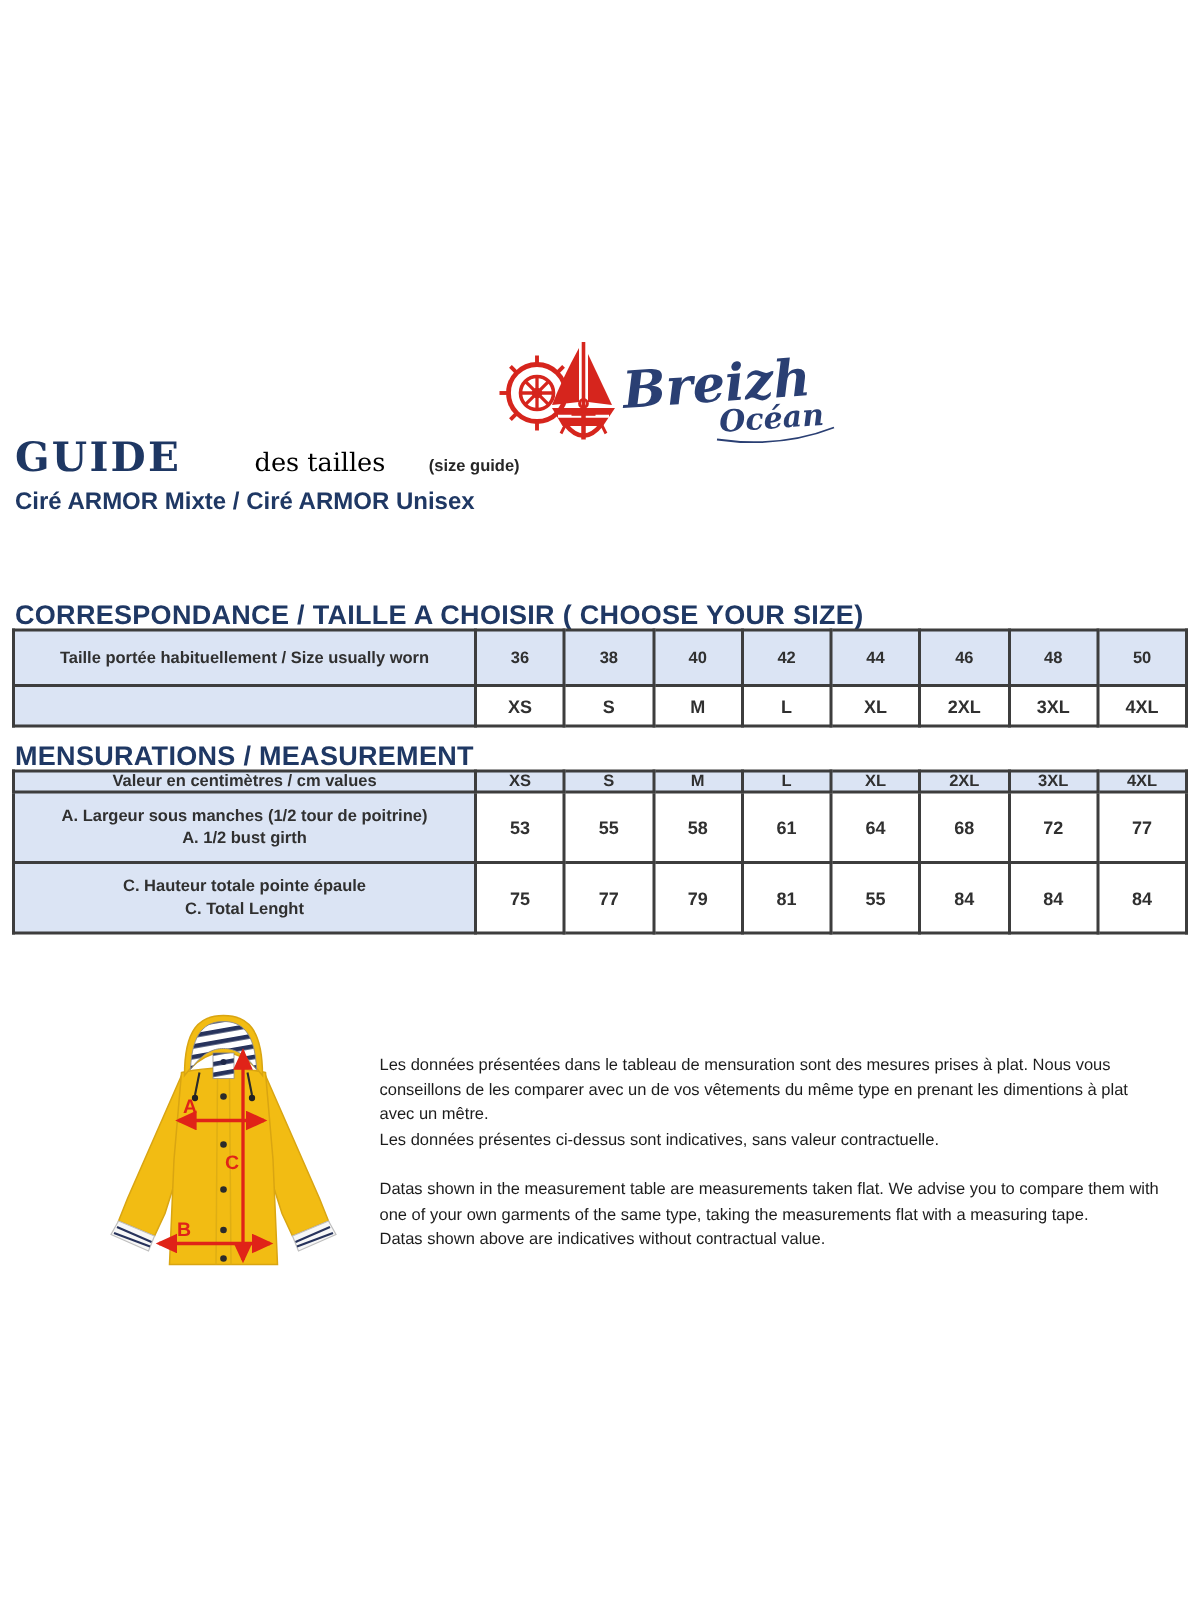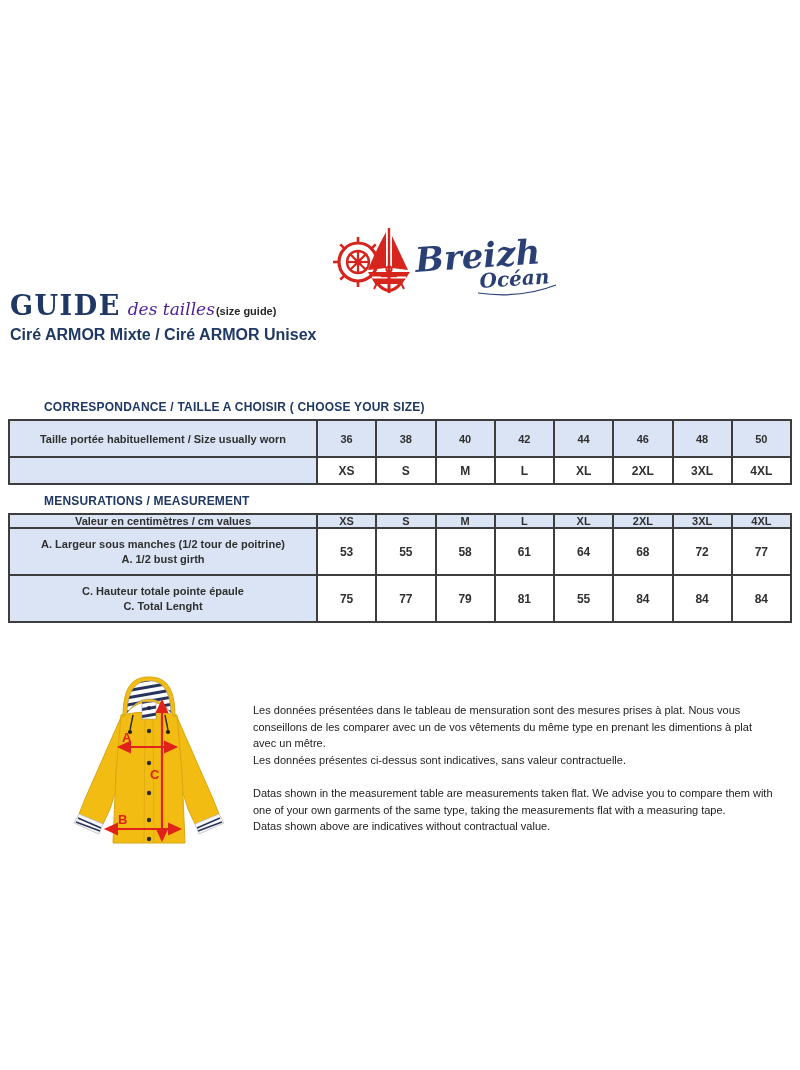--- a/index.html
+++ b/index.html
@@ -5,30 +5,30 @@
   html,body { margin:0; padding:0; background:#fff; }
   .page {
     position:relative; width:800px; height:1070px; background:#ffffff;
     font-family:"Liberation Sans", sans-serif; overflow:hidden;
   }
 
   
   .logo { position:absolute; left:328px; top:220px; width:240px; height:78px; }
 
   
-  .guide-row { position:absolute; left:10px; top:292px; display:flex; align-items:baseline; }
+  .guide-row { position:absolute; left:10px; top:292px; display:flex; align-items:baseline;gap:28px; }
   .guide-title { font-family:"DejaVu Serif", serif; font-weight:bold; font-size:27px;
                  color:#1e3763; letter-spacing:1.5px; line-height:1; }
-  .guide-sub   { font-family:"DejaVu Serif", serif; font-style:italic; font-size:17px;
-                 color:#4c1d95; margin-left:7px; }
+  .guide-sub   { font-family:"DejaVu Serif", serif; font-size:17px;
+                 color:#000000; margin-left:21px; }
   .guide-note  { font-size:11px; font-weight:bold; color:#262626; margin-left:1px; }
   .product-title { position:absolute; left:10px; top:326px; font-size:16px; font-weight:bold;
                    color:#1f3864; }
-  .section-heading { position:absolute; left:10px; font-size:12px; font-weight:bold;
-                     color:#1f3864; letter-spacing:.2px;margin-left:34px; }
+  .section-heading { position:absolute; left:10px; font-size:18px; font-weight:bold;
+                     color:#1f3864; letter-spacing:.2px; }
   .h-corr { top:400px; }
   .h-mens { top:494px; }
 
   
   table { border-collapse:collapse; table-layout:fixed; width:784px; }
   .tbl { position:absolute; left:8px; }
   .tbl-size { top:419px; }
   .tbl-meas { top:513px; }
   td { border:2px solid #3d3d3d; text-align:center; vertical-align:middle;
        font-weight:bold; color:#303030; font-size:11px; padding:0; }

